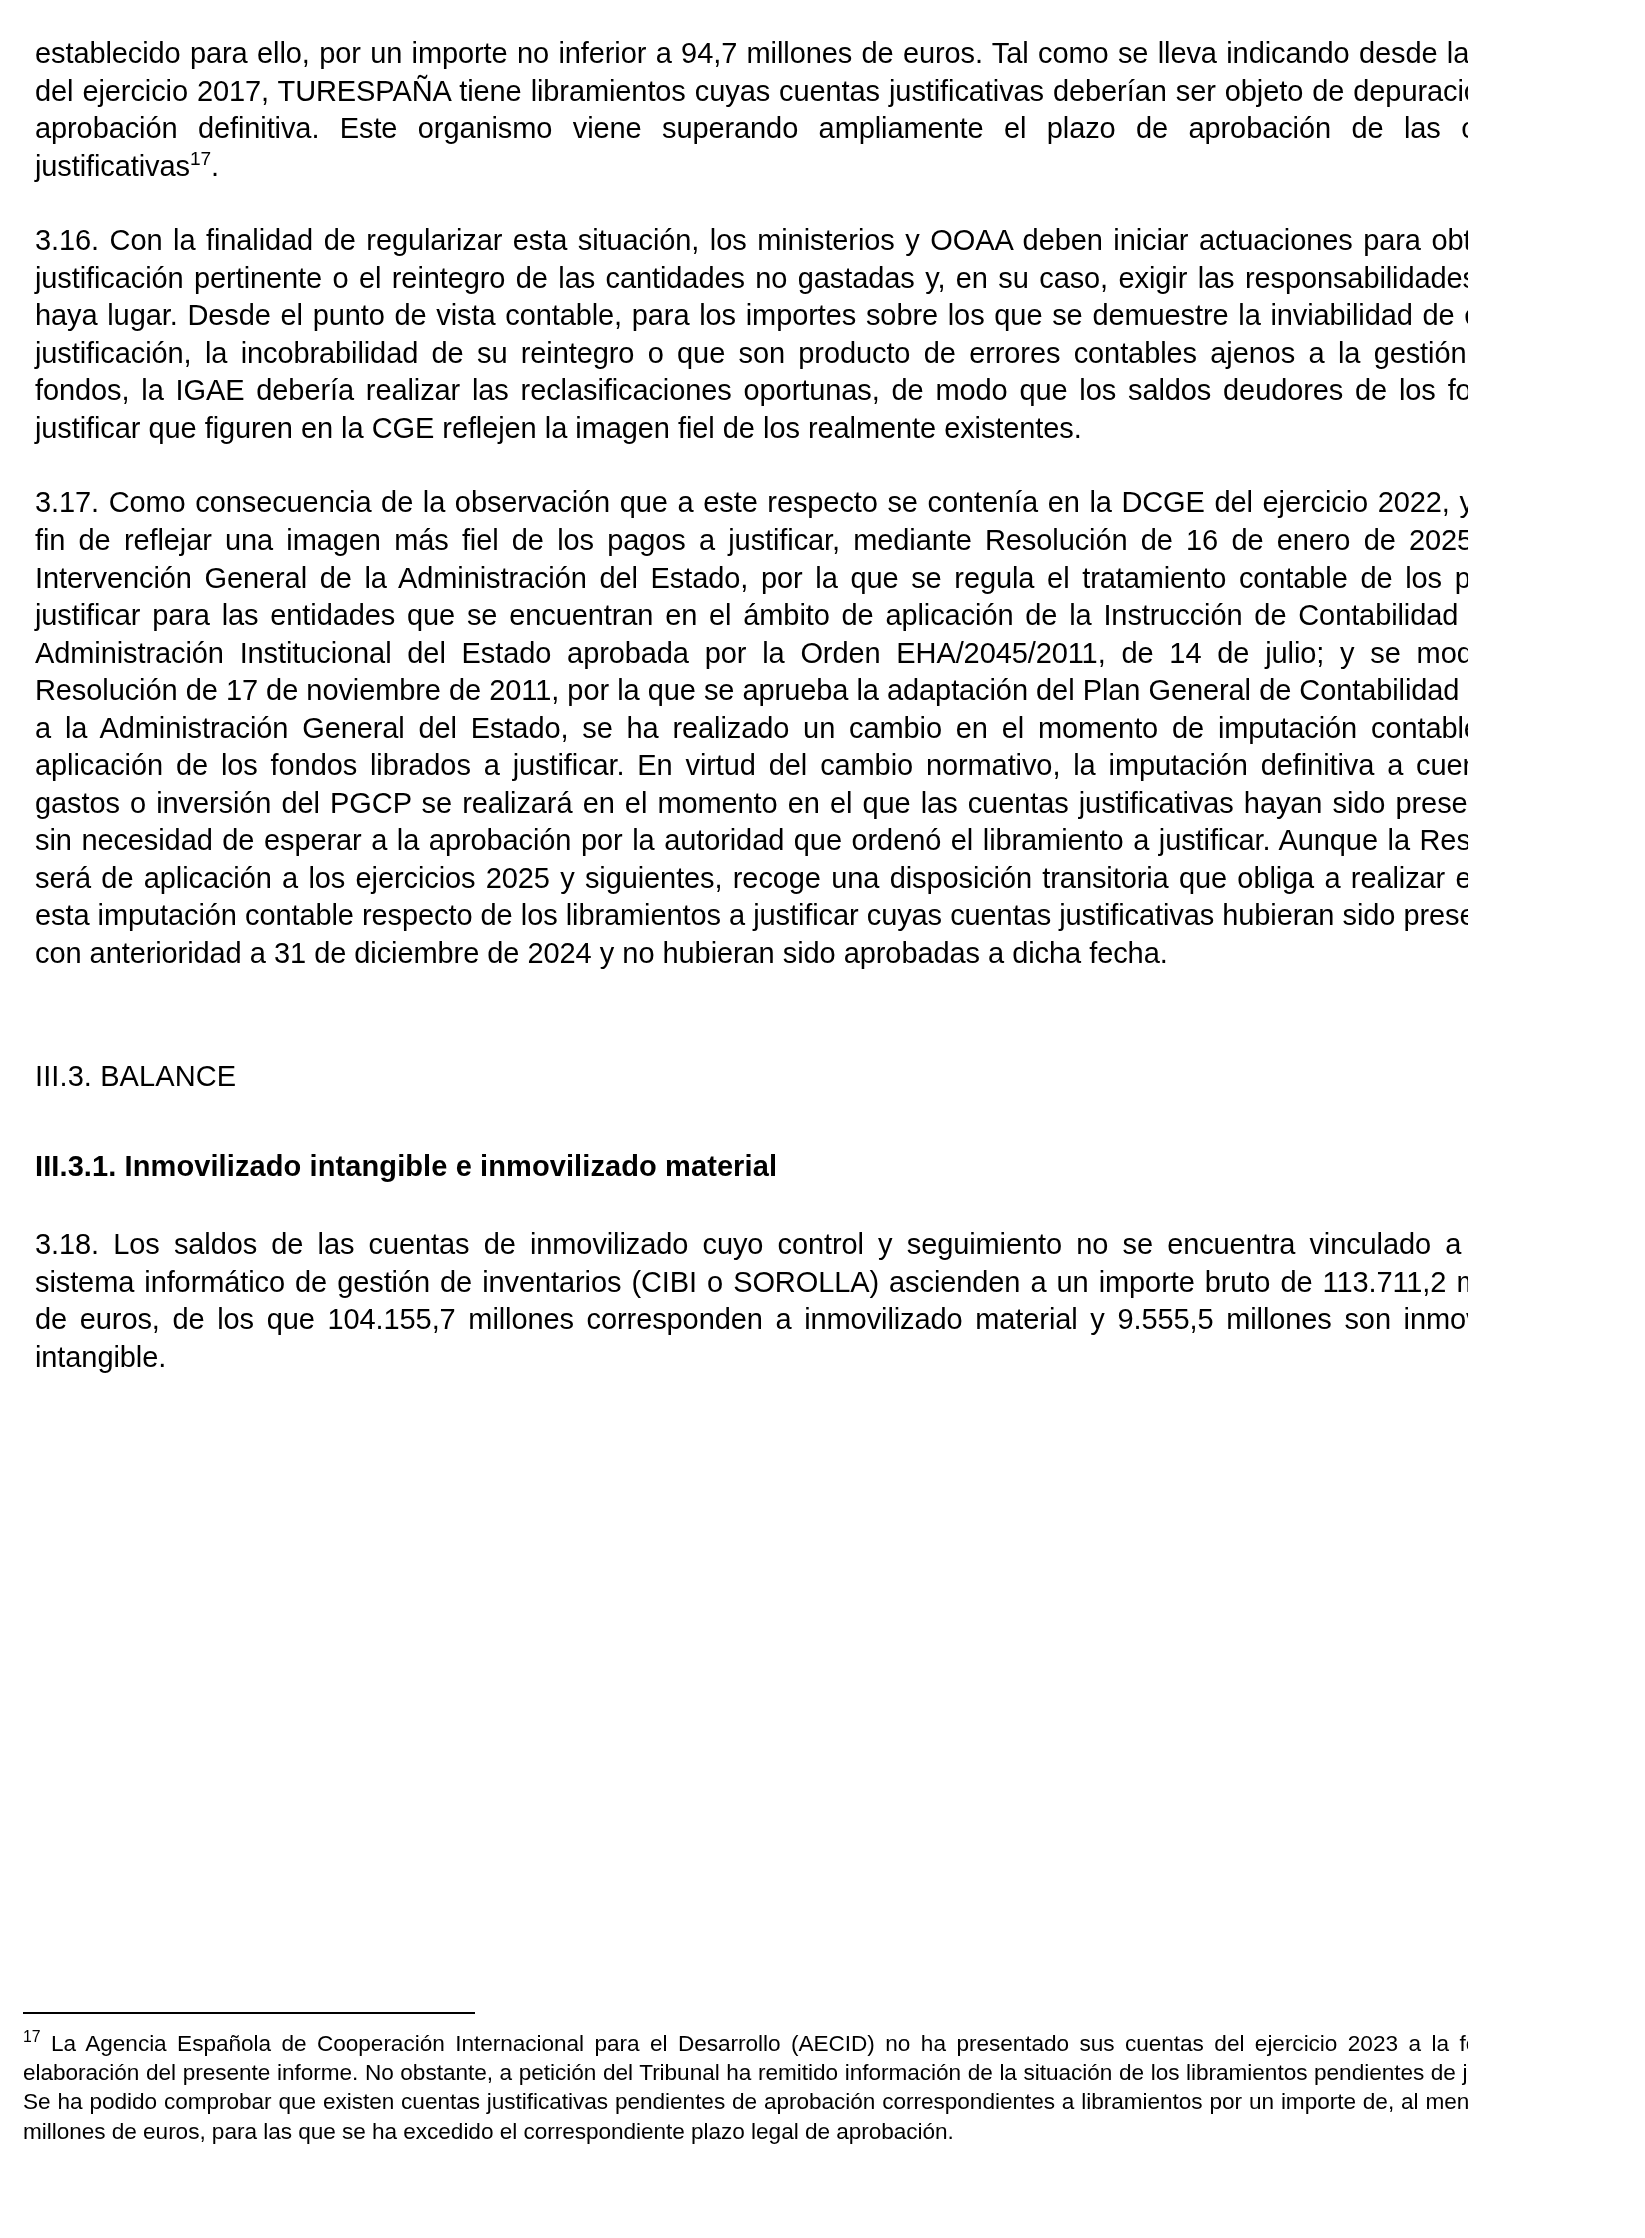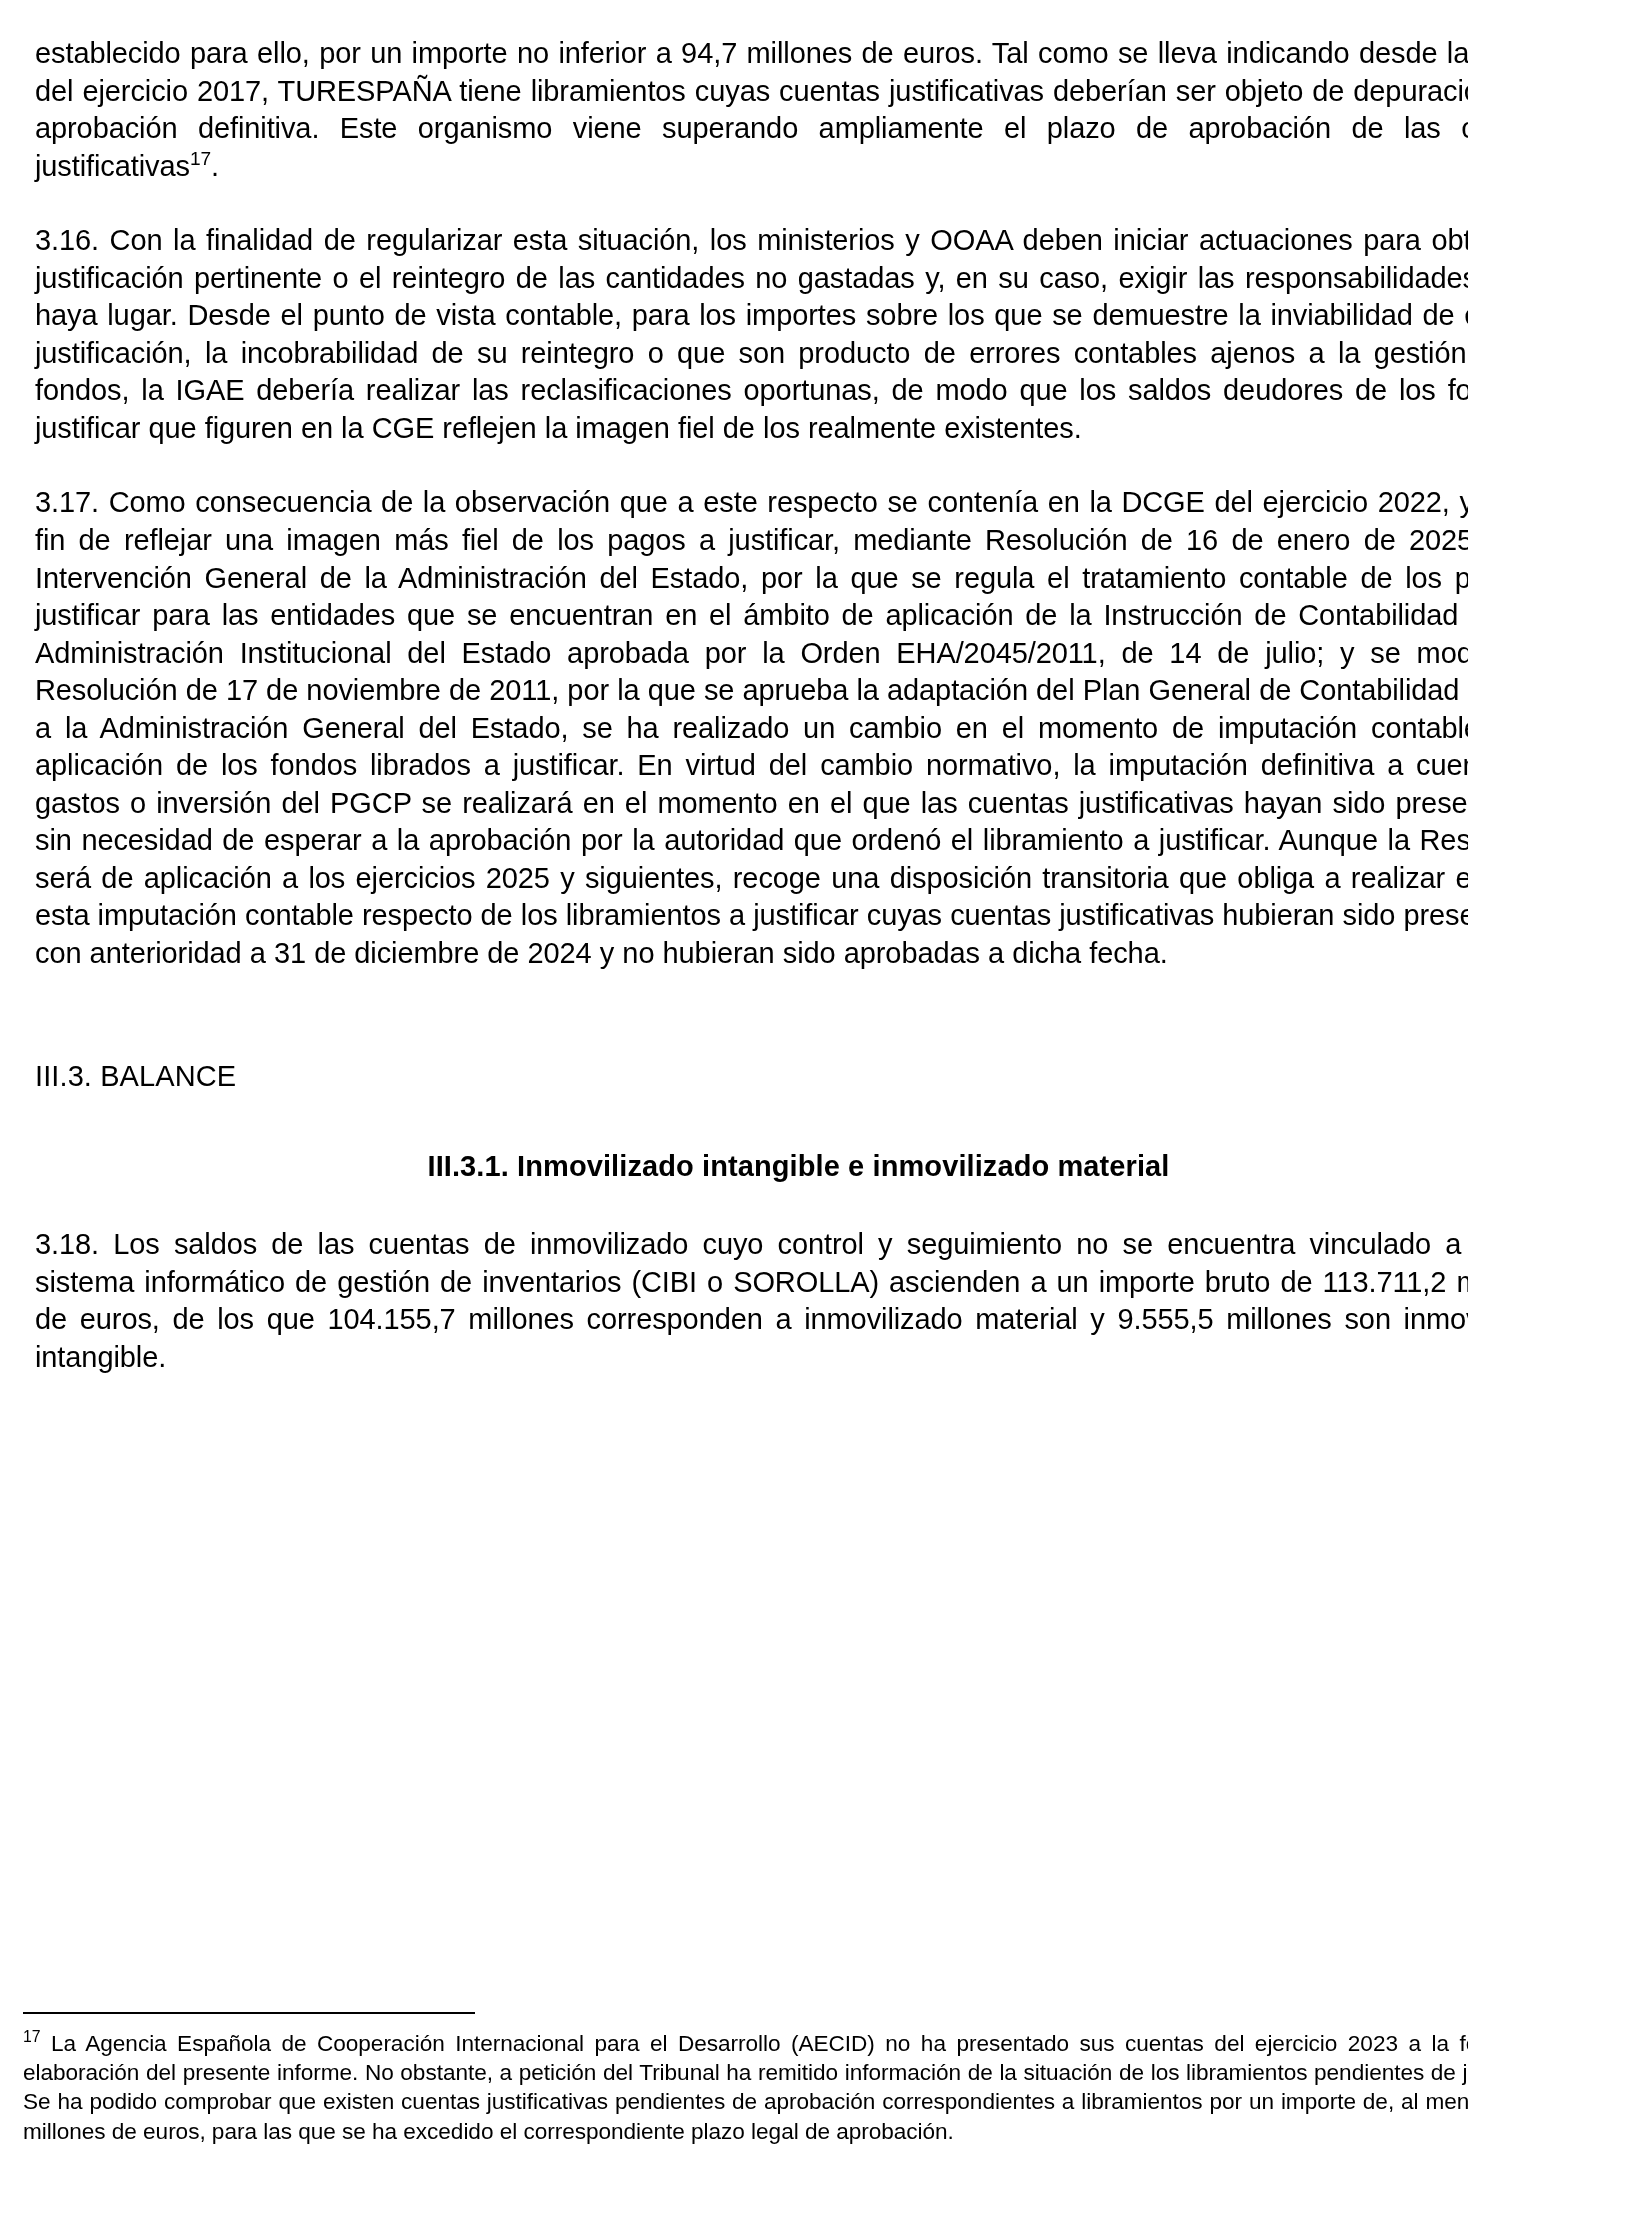--- a/index.html
+++ b/index.html
@@ -46,21 +46,20 @@
     font-weight: normal;
     line-height: 1.3;
     letter-spacing: 0.1px;
   }
   h3.subhead {
     margin: 0 0 40px 0;
     font-size: 29px;
     font-weight: bold;
     line-height: 1.3;
     letter-spacing: 0.1px;
-    text-align: center;
   }
   .spacer-before-head { height: 48px; }
   .footnote-zone {
     position: absolute;
     left: 23px;
     top: 2012px;
     width: 1527px;
   }
   .fn-rule {
     width: 452px;

